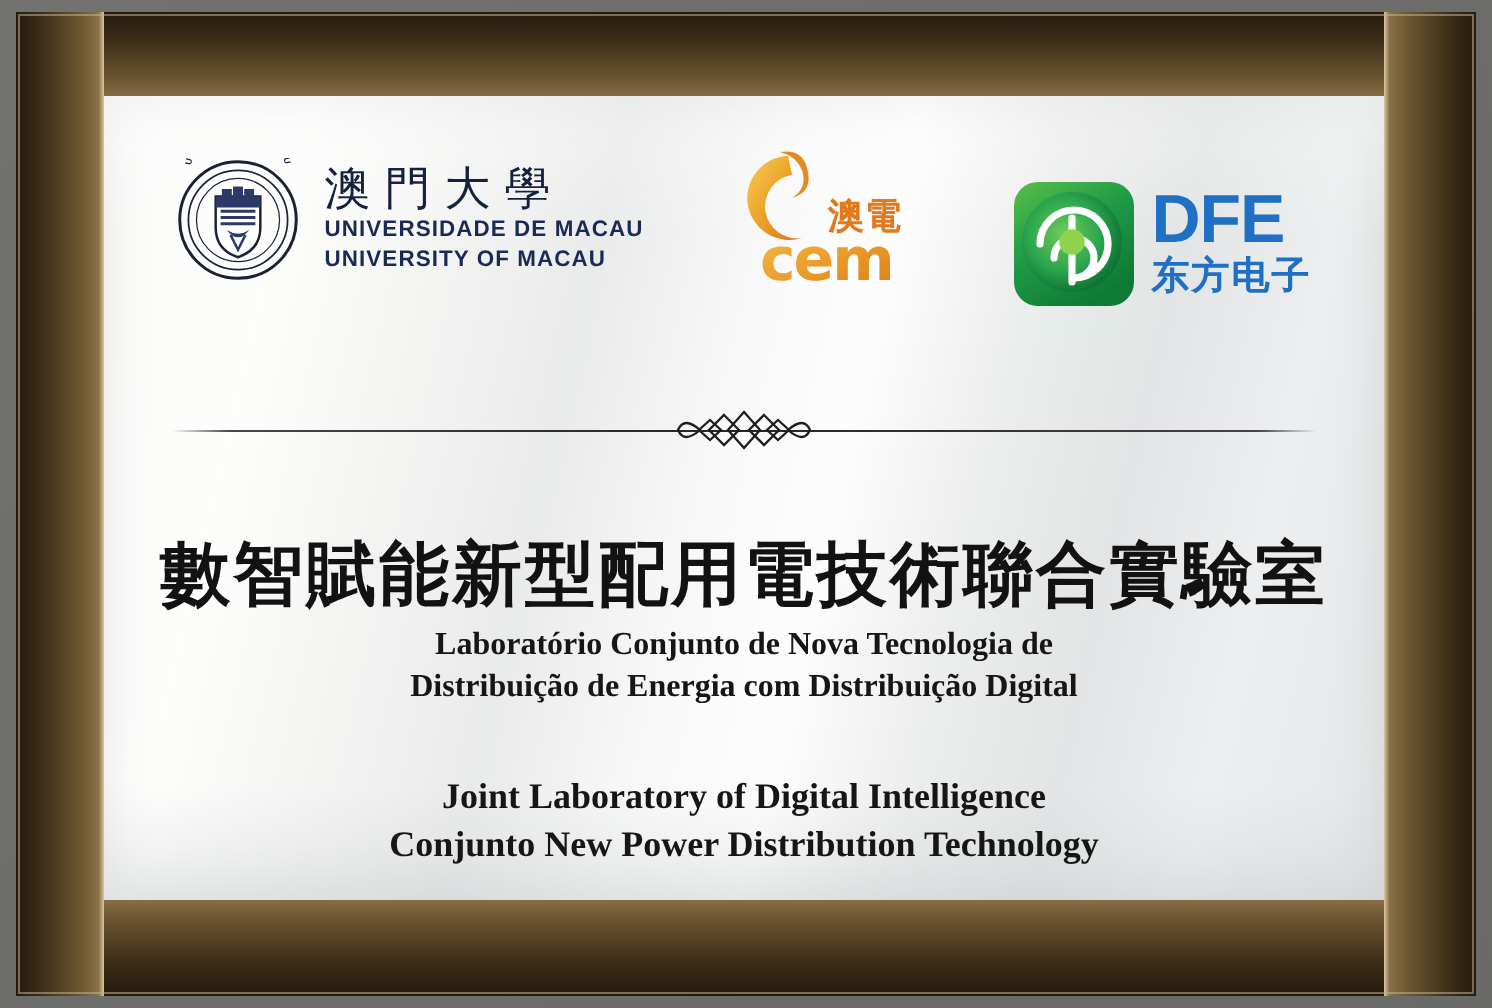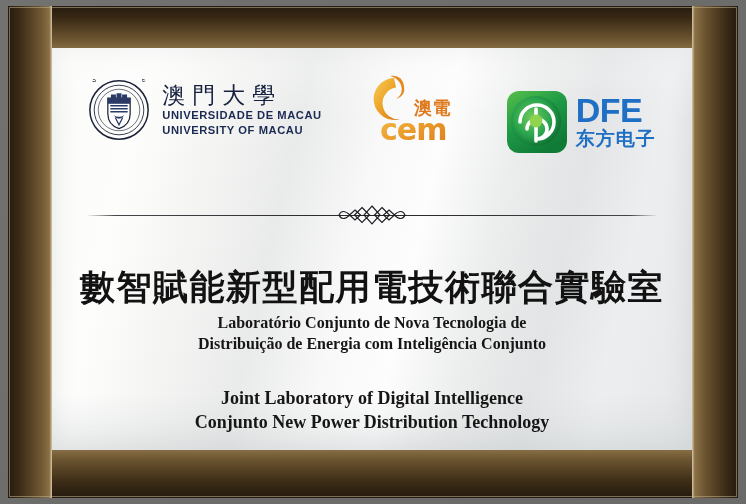--- a/index.html
+++ b/index.html
@@ -312,21 +312,21 @@
             <path d="M17 13 Q9 6 6 13 Q9 20 17 13 Z"></path>
             <path d="M61 13 Q69 6 72 13 Q69 20 61 13 Z"></path>
           </g>
         </svg>
       </div>
 
       <div class="title-cn">數智賦能新型配用電技術聯合實驗室</div>
 
       <div class="sub-pt">
         <div>Laboratório Conjunto de Nova Tecnologia de</div>
-        <div>Distribuição de Energia com Inteligência Conjunto</div>
+        <div>Distribuição de Energia com Distribuição Digital</div>
       </div>
 
       <div class="sub-en">
         <div>Joint Laboratory of Digital Intelligence</div>
         <div>Conjunto New Power Distribution Technology</div>
       </div>
 
       <div class="divider divider-bottom">
 
         <svg class="knot" width="78" height="26" viewBox="0 0 78 26">

